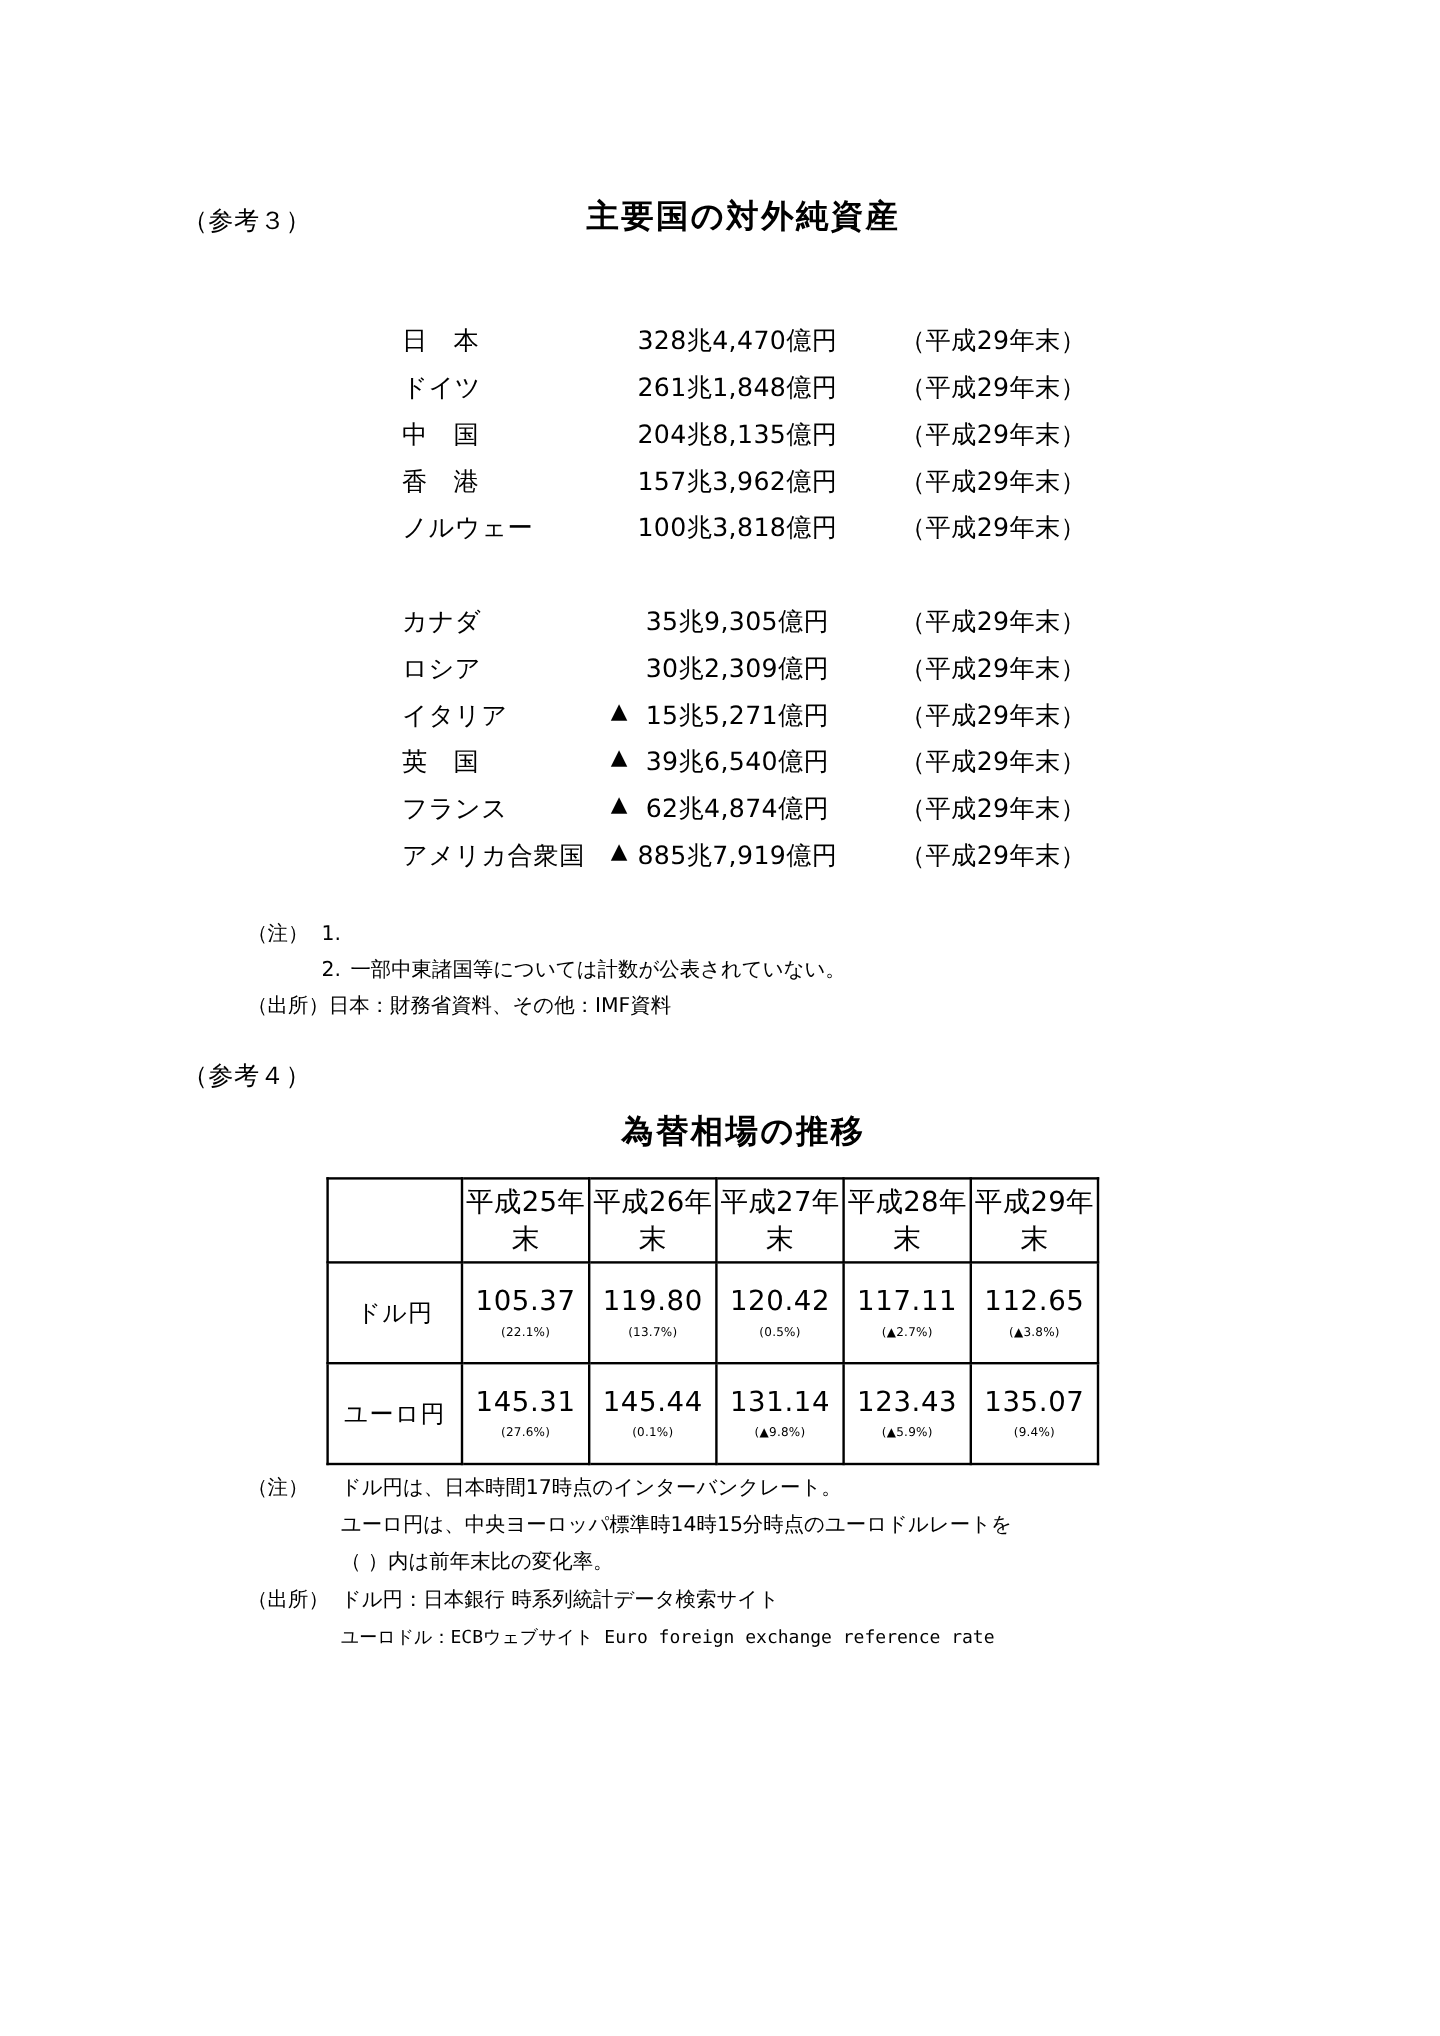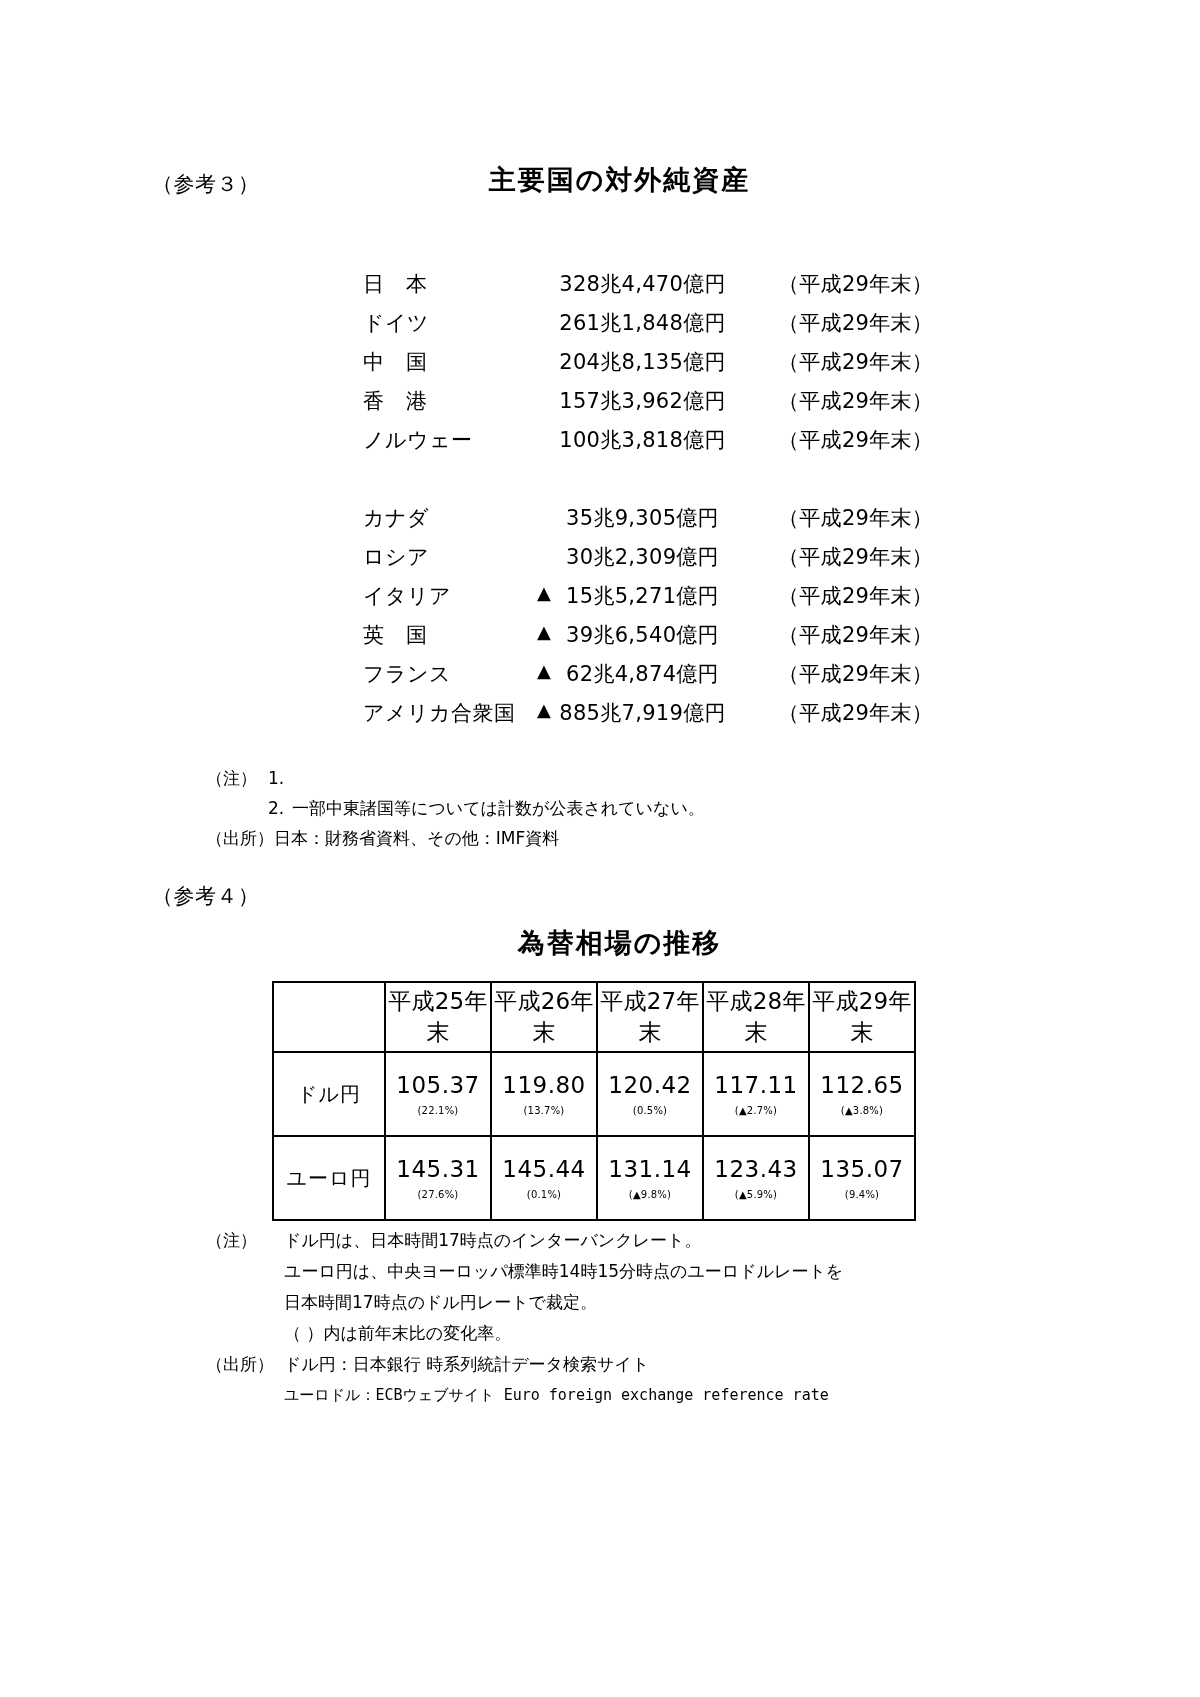--- a/index.html
+++ b/index.html
@@ -43,21 +43,20 @@
   }
   #title3 { left: 0; right: 0; top: 162px; }
   #title4 { left: 0; right: 0; top: 925px; }
 
   
   #assets-list {
     position: absolute;
     left: 335px;
     top: 270px;
     width: 560px;
-    margin-left: 28px;
   }
   .asset-row {
     display: flex;
     align-items: baseline;
     height: 39px;
     font-size: 21px;
     white-space: nowrap;
   }
   .asset-row.spacer { height: 39px; }
   .country {
@@ -304,21 +303,20 @@
       <div class="note-line">
         <span class="note-tag">（注）</span>
         <span>ドル円は、日本時間17時点のインターバンクレート。</span>
       </div>
       <div class="note-line">
         <span class="note-tag"></span>
         <span>ユーロ円は、中央ヨーロッパ標準時14時15分時点のユーロドルレートを</span>
       </div>
       <div class="note-line">
         <span class="note-tag"></span>
-        <span>日本時間17時点のドル円レートで裁定。</span>
       </div>
       <div class="note-line">
         <span class="note-tag"></span>
         <span>（ ）内は前年末比の変化率。</span>
       </div>
       <div class="note-line">
         <span class="note-tag">（出所）</span>
         <span>ドル円：日本銀行 時系列統計データ検索サイト</span>
       </div>
       <div class="note-line">

